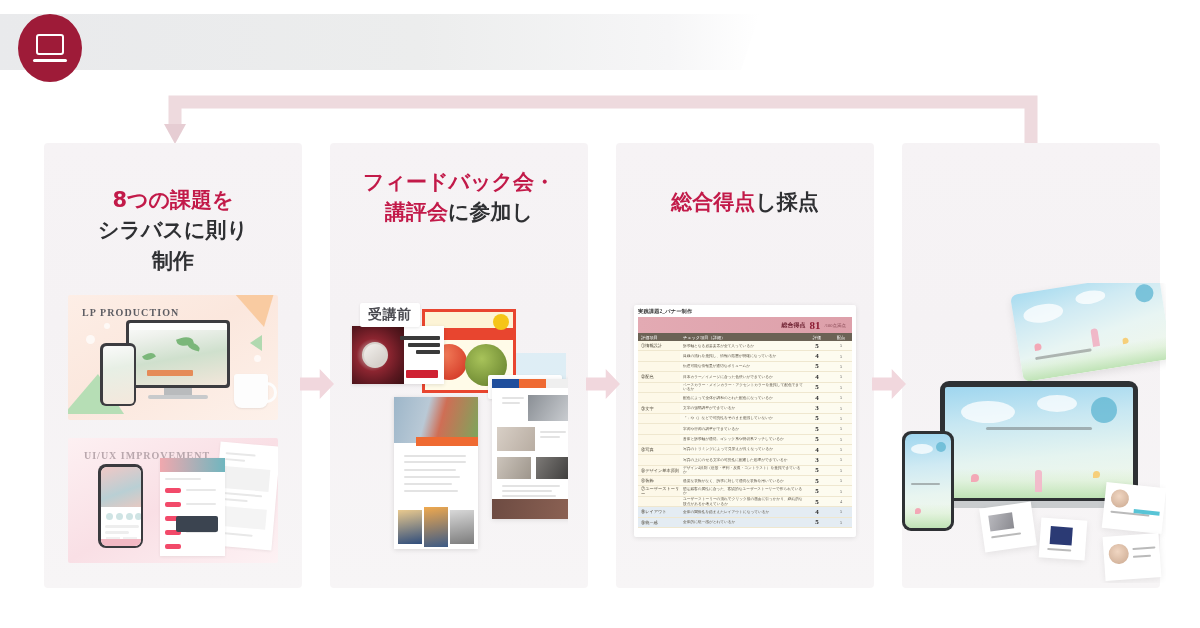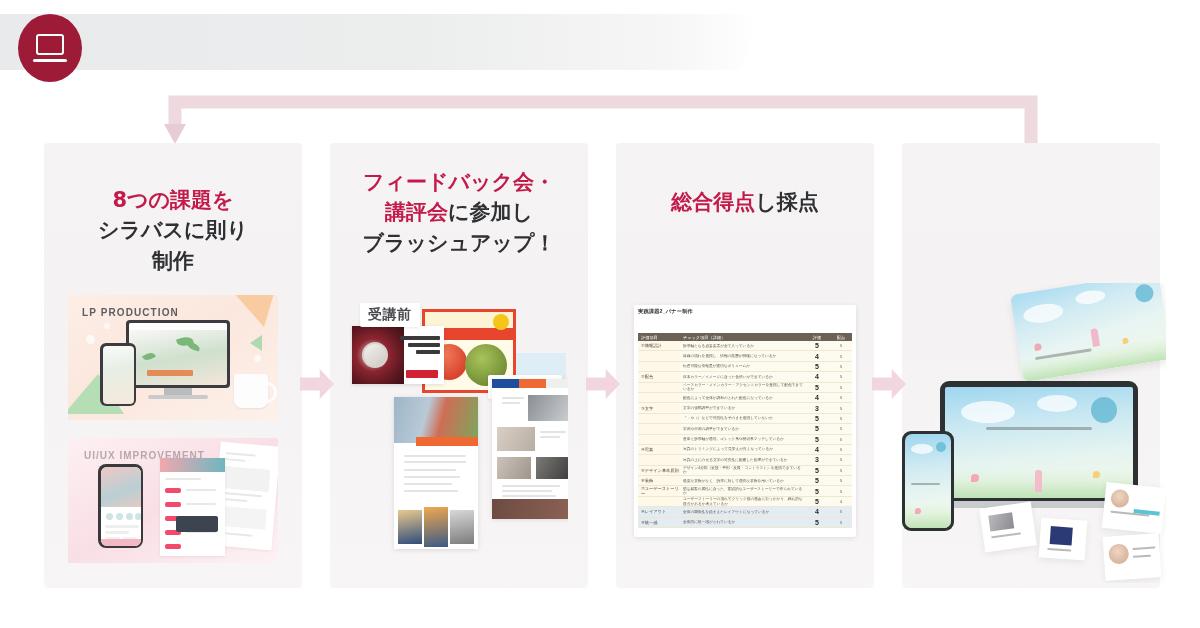--- a/index.html
+++ b/index.html
@@ -80,21 +80,21 @@
   .mid-arrow {
     position: absolute; top: 226px; width: 34px; height: 30px;
     background: #f1d7dd;
     clip-path: polygon(0 28%, 58% 28%, 58% 0, 100% 50%, 58% 100%, 58% 72%, 0 72%);
   }
   .mid-arrow.a1 { left: 300px; }
   .mid-arrow.a2 { left: 586px; }
   .mid-arrow.a3 { left: 872px; }
 
   
-  .thumb { position: relative; border-radius: 2px; overflow: hidden; }
+  .thumb { position: relative; border-radius: 2px; overflow: hidden; font-family: Liberation Serif, serif; }
 
   
   .lp {
     width: 210px; height: 125px;
     background: linear-gradient(150deg,#fdeee6 0%, #fbe7dd 45%, #fdf1ea 100%);
   }
   .lp-label {
     position: absolute; left: 14px; top: 12px; font-size: 10px; font-weight: 700;
     letter-spacing: 1.1px; color: #5d5d63;
   }
@@ -335,21 +335,20 @@
 
       </div>
     </div>
 
     <div class="card c2">
       <div class="card-title">
         <div class="hl">フィードバック会・</div>
         <div>
           <span class="hl">講評会</span><span class="dk">に参加し</span>
         </div>
-        <div class="dk">ブラッシュアップ！</div>
       </div>
       <div class="card-media">
         <div class="thumb ba">
           <div class="ba-curve"></div>
           <div class="ba-food">
             <div class="ba-food-h"></div>
             <div class="ba-food-t"></div>
             <div class="ba-tom"></div>
             <div class="ba-bowl"></div>
             <div class="ba-badge"></div>
@@ -407,20 +406,25 @@
 
     <div class="card c3">
       <div class="card-title">
         <div>
           <span class="hl">総合得点</span><span class="dk">し採点</span>
         </div>
       </div>
       <div class="card-media">
         <div class="thumb sheet">
           <div class="sheet-title">実践課題2_バナー制作</div>
+          <div class="sheet-head">
+            <span class="lbl">総合得点</span>
+            <span class="score">81</span>
+            <span class="max">/100点満点</span>
+          </div>
           <div class="sheet-cols">
             <div style="width:42px;">評価項目</div>
             <div style="flex:1;">チェック項目（詳細）</div>
             <div style="width:26px;justify-content:center;padding-left:0;">評価</div>
             <div style="width:22px;justify-content:center;padding-left:0;">配点</div>
           </div>
           <div class="sheet-table" id="sheet-table">
               <div class="srow">
                 <div class="scat">①情報設計</div>
                 <div class="sdesc">訴求軸となる必要要素が全て入っているか</div>

